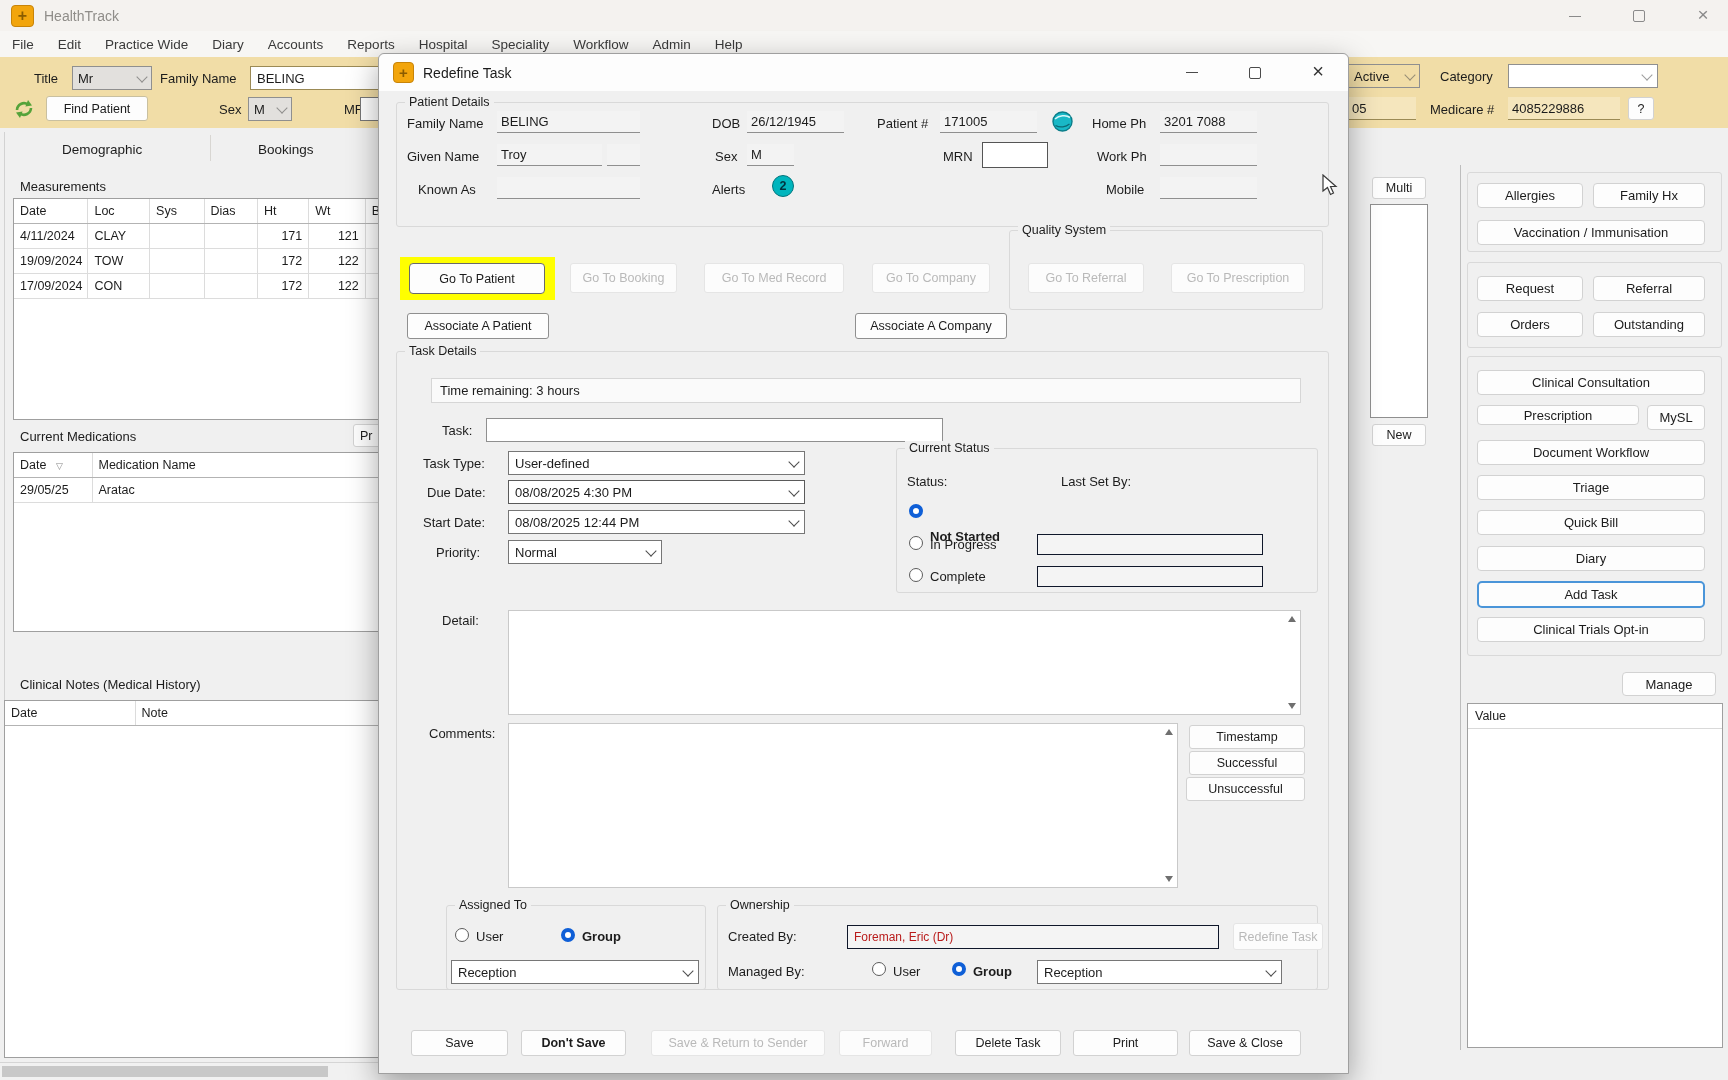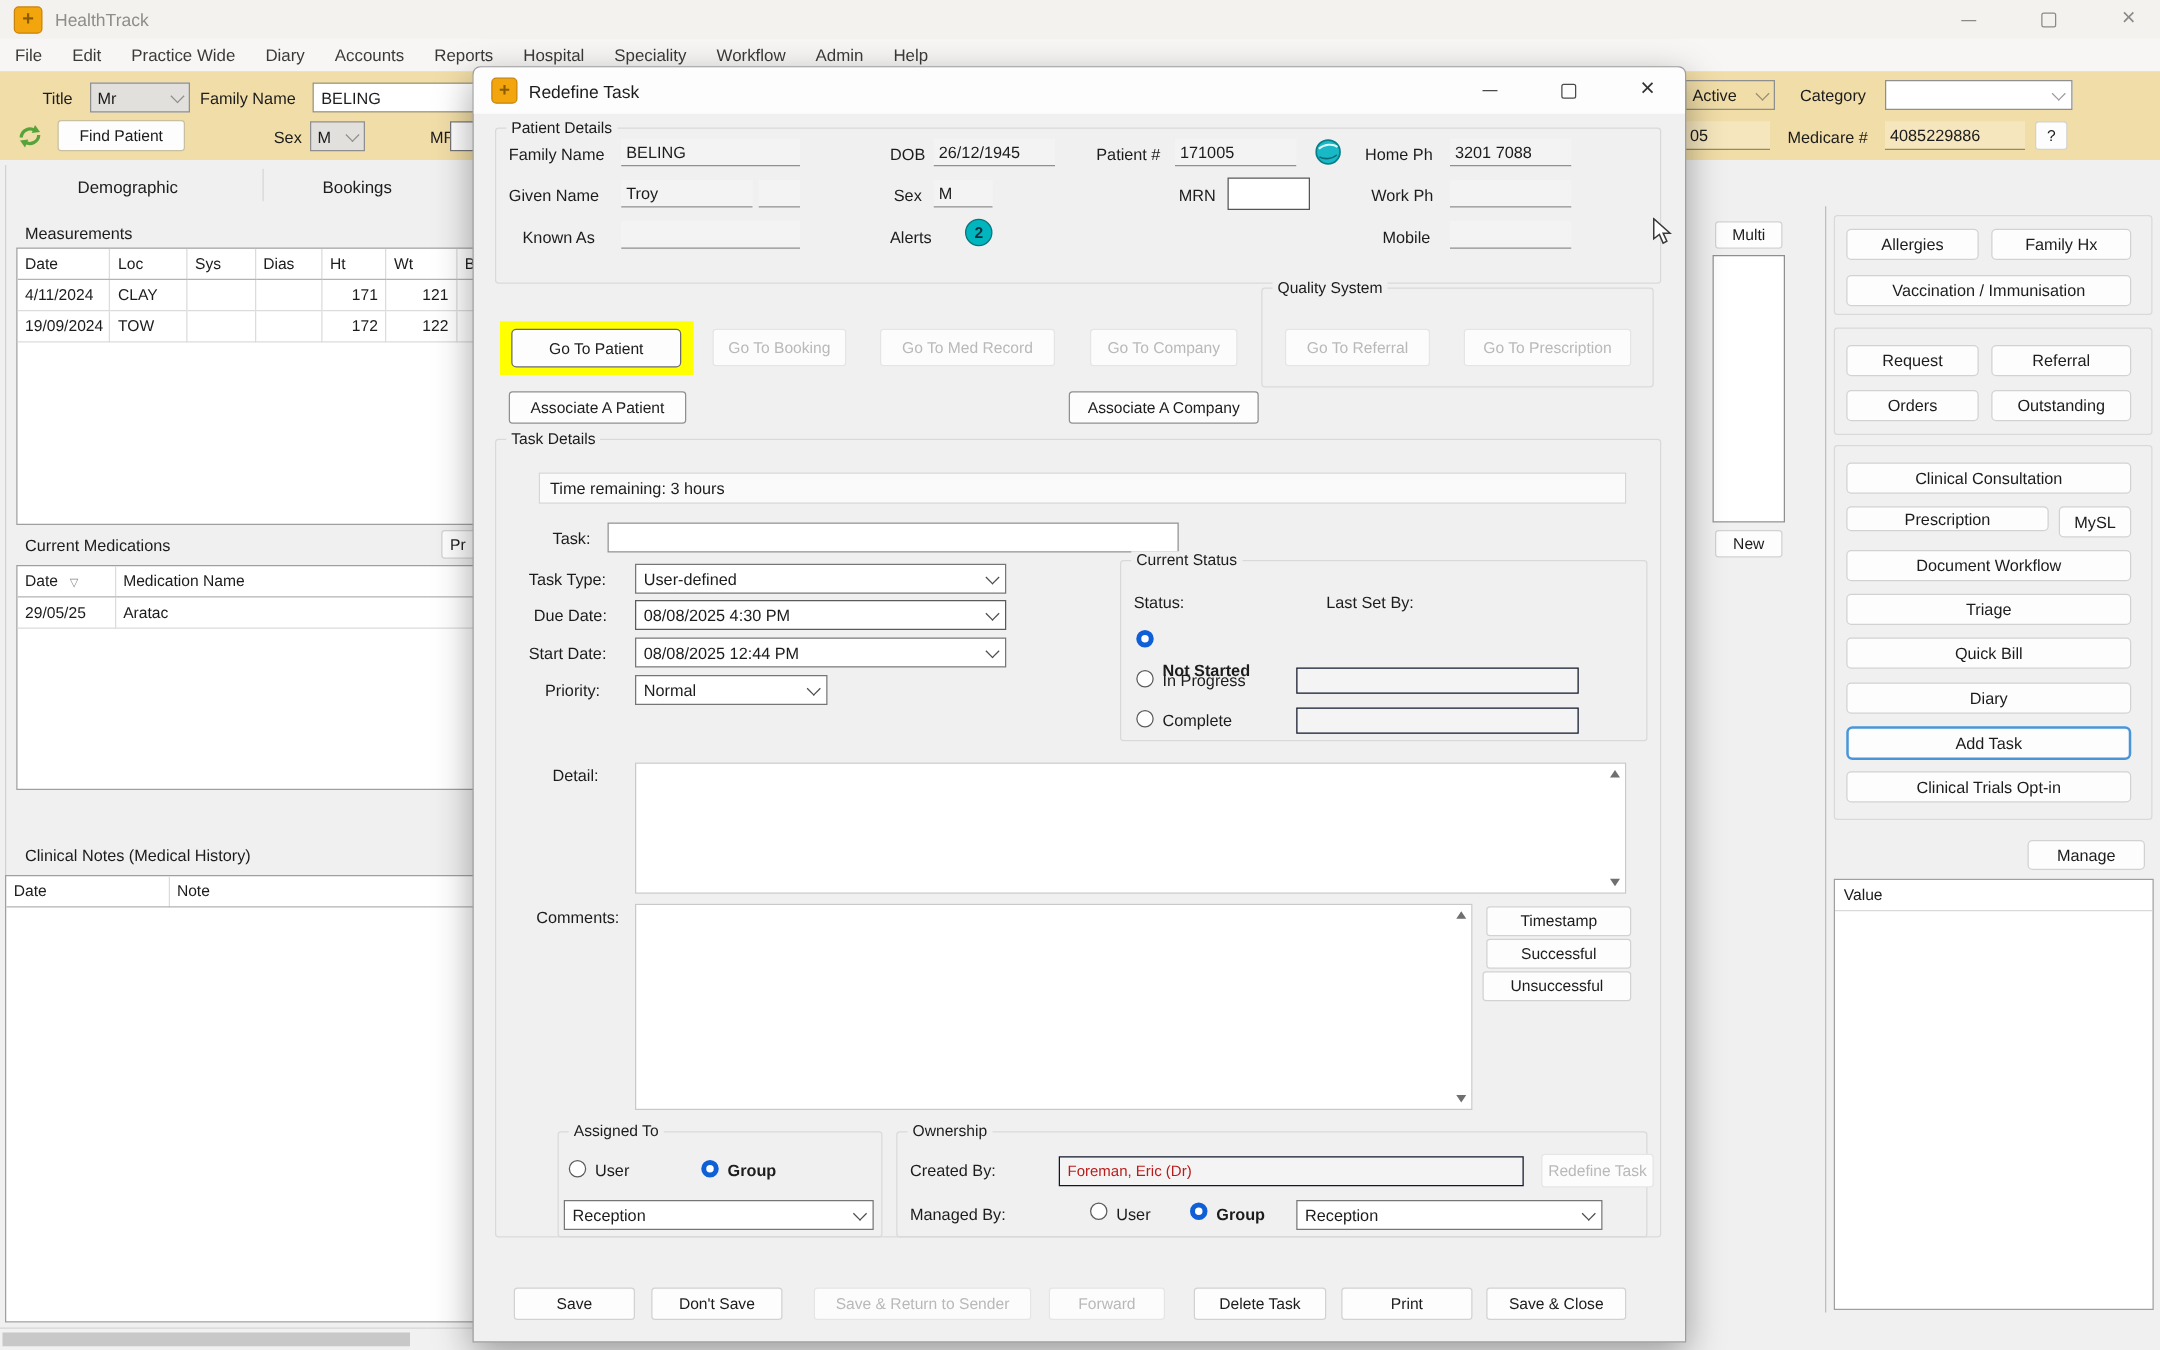--- a/index.html
+++ b/index.html
@@ -164,20 +164,29 @@
       </tr>
       <tr>
         <td>19/09/2024</td>
         <td>TOW</td>
         <td></td>
         <td></td>
         <td class="num">172</td>
         <td class="num">122</td>
         <td></td>
       </tr>
+      <tr>
+        <td>17/09/2024</td>
+        <td>CON</td>
+        <td></td>
+        <td></td>
+        <td class="num">172</td>
+        <td class="num">122</td>
+        <td></td>
+      </tr>
     </tbody>
       </table>
   </div>
 
   <div class="lbl" style="left:20px;top:430px;">Current Medications</div>
   <div class="btn" style="left:353px;top:424px;width:60px;height:23px;justify-content:flex-start;padding-left:6px;">
     <span>Pr</span>
   </div>
   <div class="tblbox" style="left:13px;top:452px;width:400px;height:180px;">
     <table class="t">
@@ -484,21 +493,21 @@
     <span class="rad on" style="left:573px;top:908px;"></span>
     <div class="lbl" style="left:594px;top:911px;font-weight:bold;">Group</div>
     <div class="boxF combo" style="left:658px;top:906px;width:245px;height:24px;">
       <span>Reception</span>
       <span class="chev"></span>
     </div>
 
     <div class="btn" style="left:32px;top:976px;width:97px;height:26px;">
       <span>Save</span>
     </div>
-    <div class="btn" style="left:142px;top:976px;width:105px;height:26px;">
+    <div class="btn" style="left:142px;top:976px;width:105px;height:26px;font-weight:bold;">
       <span>Don't Save</span>
     </div>
     <div class="btn dis" style="left:272px;top:976px;width:174px;height:26px;">
       <span>Save &amp; Return to Sender</span>
     </div>
     <div class="btn dis" style="left:460px;top:976px;width:93px;height:26px;">
       <span>Forward</span>
     </div>
     <div class="btn" style="left:576px;top:976px;width:106px;height:26px;">
       <span>Delete Task</span>

